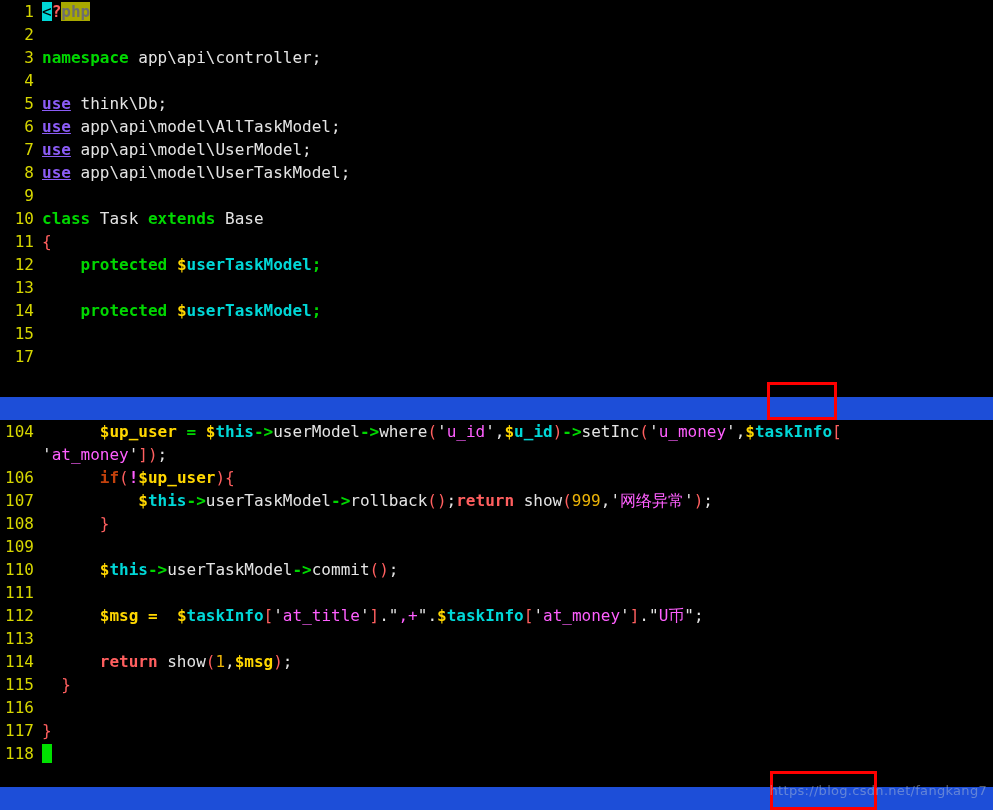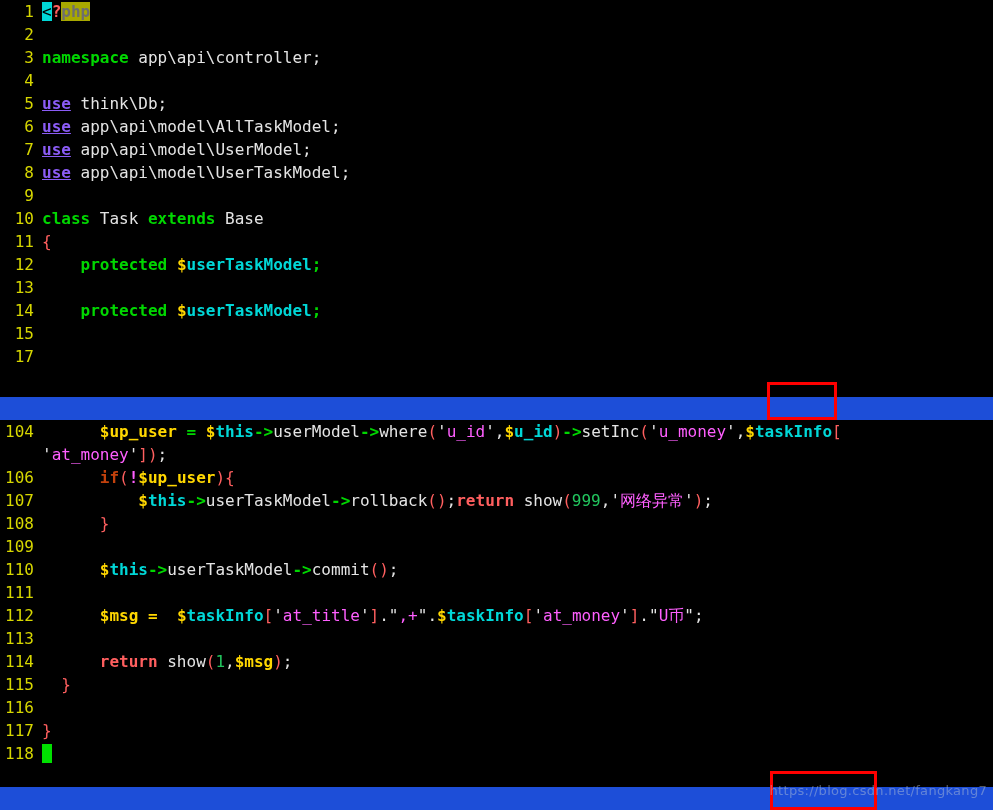--- a/index.html
+++ b/index.html
@@ -35,21 +35,21 @@
   .kw      {color:#00d700;font-weight:bold;}  
   .kwblue  {color:#8b5cf6;font-weight:bold;text-decoration:underline;}  
   .plain   {color:#e4e4e4;}
   .punct   {color:#e4e4e4;}
   .brace   {color:#ff5f5f;}
   .paren   {color:#ff5f5f;}
   .dollar  {color:#ffd700;font-weight:bold;}
   .var     {color:#00d7d7;font-weight:bold;}
   .str     {color:#ff5fff;}
   .quote   {color:#e4e4e4;}
-  .num     {color:#22c55e;}
+  .num     {color:#eab308;}
   .arrow   {color:#00d700;font-weight:bold;}
   .ctrl    {color:#c2410c;font-weight:bold;}  
   .ret     {color:#ff5f5f;font-weight:bold;}  
   .op      {color:#00d700;font-weight:bold;}
   .neg     {color:#ff5fff;font-weight:bold;}
   .phptag  {background:#a8a800;color:#6e6e6e;font-weight:bold;}
   .qmark   {color:#ff5f5f;font-weight:bold;}
   .cursor-cyan{background:#00d7d7;color:#000;}
   .cursor-green{background:#00e000;color:#00e000;display:inline-block;width:10px;height:19px;vertical-align:-4px;}
 

